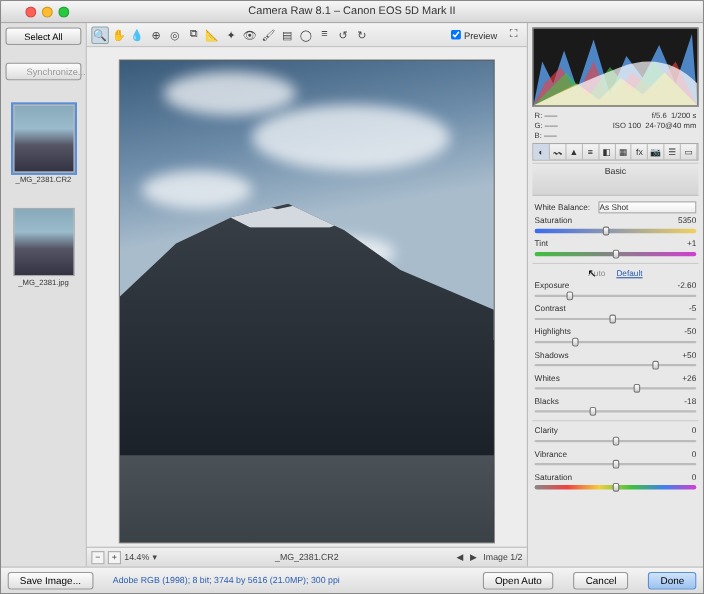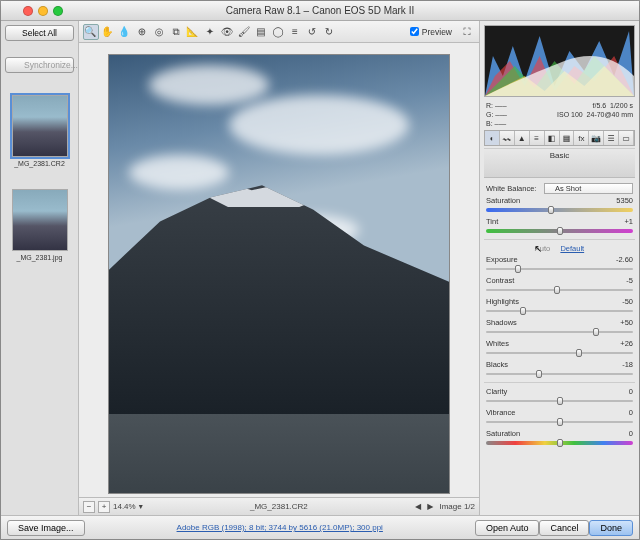--- a/index.html
+++ b/index.html
@@ -43,34 +43,34 @@
   .histo{height:72px; margin:4px; border:1px solid #aaa; background:#1a1a1a; position:relative;}
   .histo svg{width:100%;height:100%;}
   .meta{padding:1px 6px; display:flex; justify-content:space-between; font-size:7px;}
   .tabstrip{height:16px; margin:2px 4px; background:linear-gradient(#f4f4f4,#ddd); border:1px solid #aaa; display:flex;}
   .ptab{flex:1; border-right:1px solid #bbb; display:flex; align-items:center; justify-content:center; font-size:8px;}
   .ptab.sel{background:#cfd8e6;}
   .panel-title{height:30px; background:linear-gradient(#e8e8e8,#d4d4d4); border-top:1px solid #ccc; border-bottom:1px solid #bbb; text-align:center; font-size:8px; line-height:14px; margin:0 4px;}
   .panel-body{flex:1; overflow:auto; padding:3px 6px;}
   .row{display:flex; align-items:center; gap:4px; margin:2px 0;}
   .row .lbl{width:54px; font-size:7.5px;}
-  .select{flex:1; font-size:7.5px; background:linear-gradient(#fff,#eee); border:1px solid #aaa; padding:0 10px;}
+  .select{flex:1; font-size:7.5px; background:linear-gradient(#fff,#eee); border:1px solid #aaa; padding:0 0;}
   .slider-row{display:flex; flex-direction:column; margin:1px 0 3px 0;}
   .slider-head{display:flex; justify-content:space-between; font-size:7.5px;}
   .slider-track{height:8px; position:relative; margin-top:1px;}
   .track-line{position:absolute; top:3px; left:0; right:0; height:2px; background:#bbb; border-radius:1px;}
   .track-grad{position:absolute; top:2px; left:0; right:0; height:4px; border-radius:2px;}
   .thumb-s{position:absolute; top:0; width:6px; height:8px; background:linear-gradient(#fff,#ccc); border:1px solid #777; border-radius:2px; transform:translateX(-50%);}
   .divider{height:1px; background:#ccc; margin:4px -2px;}
   .autodef{text-align:center; font-size:7.5px; margin:2px 0;}
   .autodef .auto{color:#888; margin-right:8px;}
   .autodef .def{color:#2a5db0; text-decoration:underline;}
   .cursor{position:absolute; font-size:10px; color:#000;}
-  .footer{height:24px; background:linear-gradient(#f4f4f4,#ddd); border-top:1px solid #bbb; display:flex; align-items:center; padding:0 6px; gap:0;}
-  .footer .link{flex:1; text-align:center; font-size:8px; color:#2a5db0; text-decoration:underline;}
+  .footer{height:24px; background:linear-gradient(#f4f4f4,#ddd); border-top:1px solid #bbb; display:flex; align-items:center; padding:0 6px; gap:18px;}
+  .footer .link{flex:1; font-size:8px; color:#2a5db0; }
   .btn{font-size:9px; padding:2px 10px; background:linear-gradient(#fdfdfd,#e0e0e0); border:1px solid #999; border-radius:3px; cursor:pointer;}
   .btn.primary{background:linear-gradient(#cfe3fb,#9cc2f0); border-color:#5a8fd6;}
   input[type=checkbox]{width:9px;height:9px;}
 </style>
 </head>
 <body>
 
 <div class="window">
   <div class="titlebar">
     <div class="traffic">

